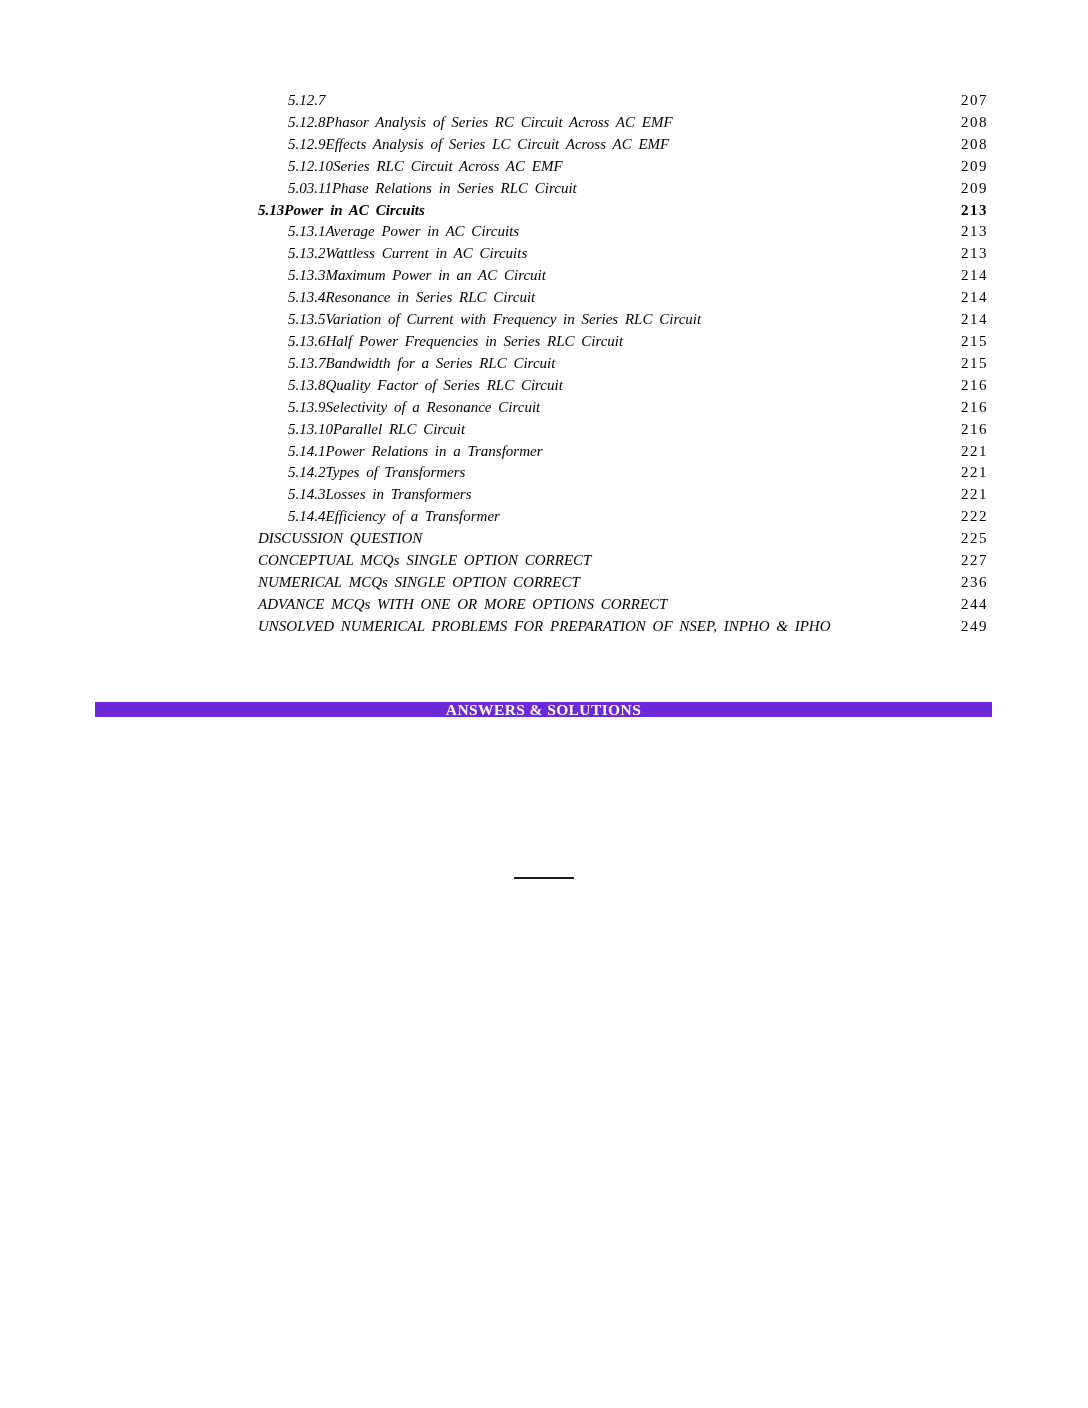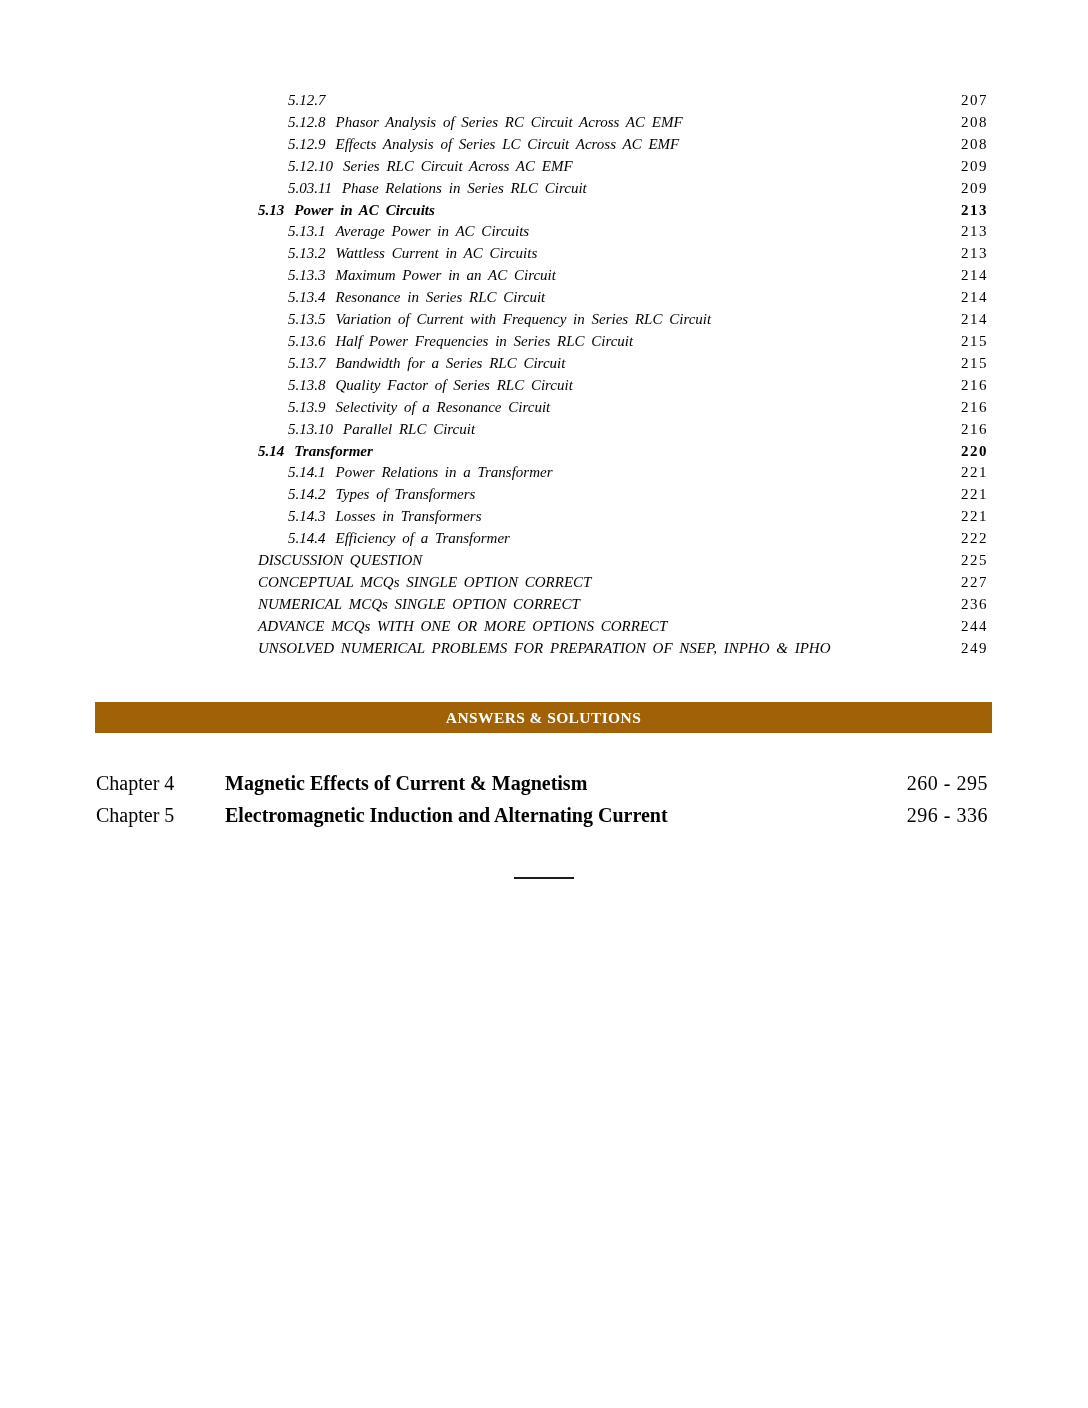--- a/index.html
+++ b/index.html
@@ -26,35 +26,35 @@
     display: flex;
     align-items: baseline;
     line-height: 21.9px;
     font-size: 15px;
     font-style: italic;
     white-space: nowrap;
   }
   .toc-row.sub     { padding-left: 288px; }
   .toc-row.section { padding-left: 258px; font-weight: bold; }
   .toc-row.caps    { padding-left: 258px; }
-  .toc-row .num    { margin-right: 10px; }
+  .toc-row .num    { margin-right: 0; }
   .toc-row .title  { word-spacing: 3px; }
   .toc-row .page-num {
     margin-left: auto;
     font-style: normal;
     letter-spacing: 1.5px;
   }
   .toc-row.section .page-num { font-weight: bold; }
 
   
   .banner {
     position: absolute;
     top: 702px; left: 95px;
-    width: 897px; height: 31px;
-    background: #a16207;
+    width: 897px; height: 15px;
+    background: #6d28d9;
     color: #ffffff;
     display: flex;
     align-items: center;
     justify-content: center;
     font-weight: bold;
     font-size: 15.5px;
     letter-spacing: 0.4px;
   }
 
   
@@ -159,25 +159,20 @@
       <div class="toc-row sub">
         <span class="num">5.13.9</span>
         <span class="title">Selectivity of a Resonance Circuit</span>
         <span class="page-num">216</span>
       </div>
       <div class="toc-row sub">
         <span class="num">5.13.10</span>
         <span class="title">Parallel RLC Circuit</span>
         <span class="page-num">216</span>
       </div>
-      <div class="toc-row section">
-        <span class="num">5.14</span>
-        <span class="title">Transformer</span>
-        <span class="page-num">220</span>
-      </div>
       <div class="toc-row sub">
         <span class="num">5.14.1</span>
         <span class="title">Power Relations in a Transformer</span>
         <span class="page-num">221</span>
       </div>
       <div class="toc-row sub">
         <span class="num">5.14.2</span>
         <span class="title">Types of Transformers</span>
         <span class="page-num">221</span>
       </div>
@@ -208,28 +203,16 @@
         <span class="page-num">244</span>
       </div>
       <div class="toc-row caps">
         <span class="title">UNSOLVED NUMERICAL PROBLEMS FOR PREPARATION OF NSEP, INPHO &amp; IPHO</span>
         <span class="page-num">249</span>
       </div>
     </div>
 
   <div class="banner">ANSWERS &amp; SOLUTIONS</div>
 
-  <div class="chapters">
-    <div class="chapter-row">
-      <span class="ch-label">Chapter 4</span>
-      <span class="ch-title">Magnetic Effects of Current &amp; Magnetism</span>
-      <span class="ch-pages">260 - 295</span>
-    </div>
-    <div class="chapter-row">
-      <span class="ch-label">Chapter 5</span>
-      <span class="ch-title">Electromagnetic Induction and Alternating Current</span>
-      <span class="ch-pages">296 - 336</span>
-    </div>
-  </div>
 
   <div class="end-divider"></div>
 
 </div>
 
 </body></html>

